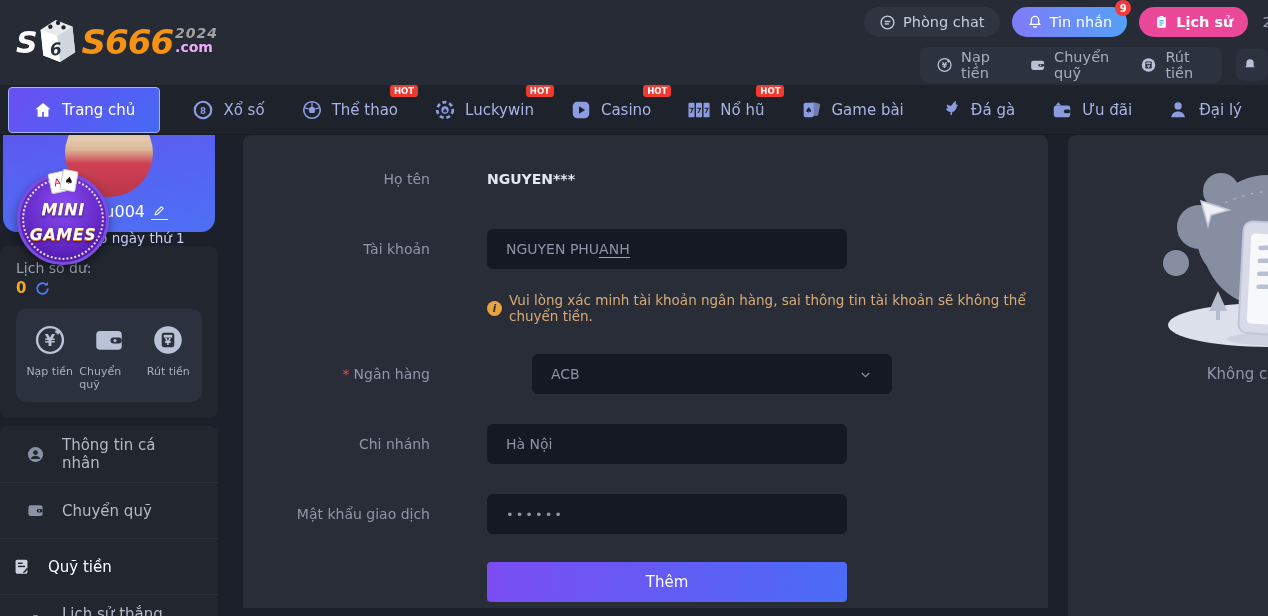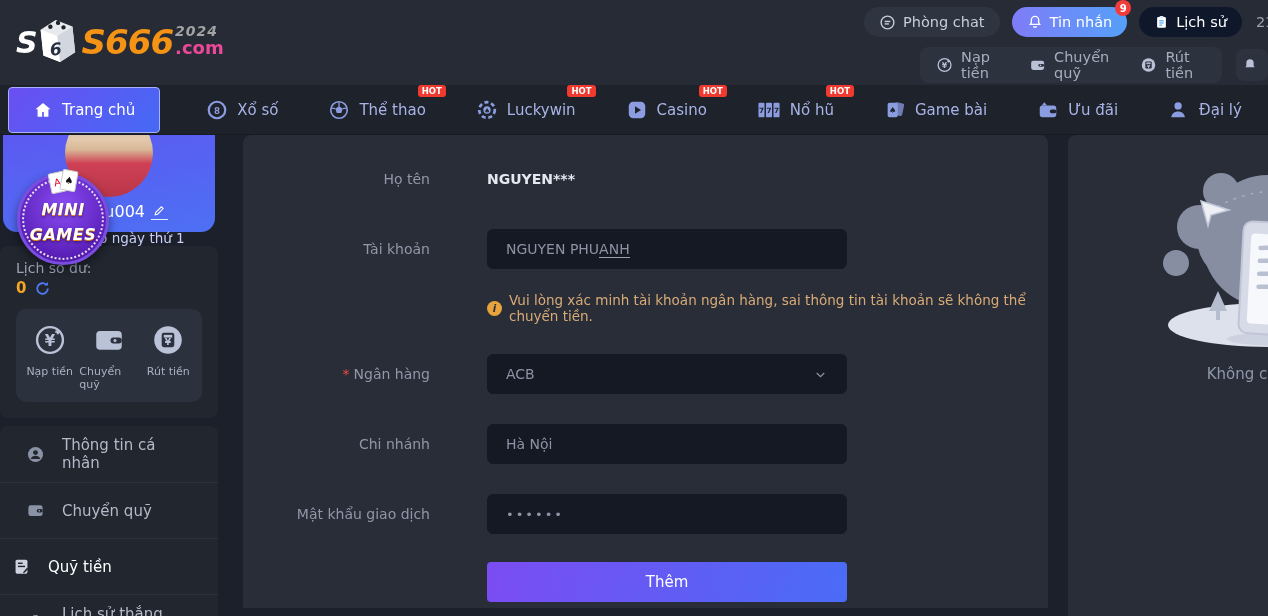--- a/index.html
+++ b/index.html
@@ -8,27 +8,27 @@
   .app { position:relative; width:1268px; height:616px; overflow:hidden; }
 
   
   .header { position:absolute; top:0; left:0; right:0; height:85px; background:#262b36; z-index:10; }
   .logo { position:absolute; left:16px; top:6px; height:72px; display:flex; align-items:center; }
   .logo-s { color:#fff; font-size:30px; font-weight:bold; font-style:italic; margin-right:-4px; }
   .logo-dice { width:52px; height:56px; margin:0 -2px; }
   .logo-brand { color:#f59315; font-size:34px; font-weight:900; font-style:italic; letter-spacing:-1px; }
   .logo-right { display:flex; flex-direction:column; align-items:flex-start; margin-left:2px; margin-top:-4px; }
   .logo-year { color:#a3a3a3; font-size:14px; font-weight:900; font-style:italic; letter-spacing:1px; }
-  .logo-tld { color:#ec4899; font-size:18px; font-weight:900; margin-top:-2px; }
+  .logo-tld { color:#f0abfc; font-size:14px; font-weight:900; margin-top:-2px; }
 
   .hdr-row1 { position:absolute; left:864px; top:7px; height:30px; display:flex; align-items:center; gap:12px; white-space:nowrap; }
   .pill { height:30px; border-radius:15px; display:flex; align-items:center; gap:7px; padding:0 15px; font-size:14.5px; cursor:pointer; }
   .pill-dark { background:#2e3440; color:#c7cdd9; }
   .pill-grad { background:linear-gradient(90deg,#7f7cf8,#55a0f8); color:#fff; position:relative; }
-  .pill-blue { background:#0f172a; color:#fff; }
+  .pill-blue { background:#ec4899; color:#fff;font-weight:bold; }
   .pill svg { flex-shrink:0; }
   .msg-badge { position:absolute; top:-7px; right:-4px; min-width:16px; height:16px; border-radius:8px; background:#f23c3c; color:#fff; font-size:10px; font-weight:bold; display:flex; align-items:center; justify-content:center; padding:0 4px; }
   .hdr-date { color:#99a1b0; font-size:14.5px; margin-left:2px; }
 
   .hdr-row2 { position:absolute; left:920px; top:47px; display:flex; align-items:center; }
   .quick-bar { background:#2c323e; border-radius:8px; height:36px; display:flex; align-items:center; padding:0 16px; gap:24px; }
   .quick-item { display:flex; align-items:center; gap:8px; color:#a6aebe; font-size:14.5px; cursor:pointer; }
   .quick-item svg { color:#b9c2d6; }
   .edge-sliver { margin-left:14px; width:40px; height:32px; border-radius:8px; background:#2c323e; display:flex; align-items:center; padding-left:6px; color:#b9c2d6; }
 
@@ -83,21 +83,21 @@
   .frow { display:flex; align-items:center; }
   .flabel { width:187px; flex-shrink:0; text-align:right; color:#9097a8; font-size:14px; }
   .freq { color:#f04a3e; margin-right:4px; }
   .fctrl { margin-left:57px; width:360px; }
   .fvalue { color:#e4e8f0; font-size:14px; font-weight:600; }
   .finput { background:#141923; border:1px solid #141923; border-radius:6px; height:40px; display:flex; align-items:center; padding:0 18px; color:#8b93a4; font-size:14px; cursor:text; }
   .fselect { justify-content:space-between; cursor:pointer; }
   .underlined { border-bottom:1px solid #9aa2b2; }
   .warn-row { margin-left:244px; margin-top:23px; display:flex; align-items:center; gap:7px; color:#d9ab76; font-size:13.5px; }
   .info-dot { width:15px; height:15px; border-radius:50%; background:#e8a33d; color:#2a2f3a; font-size:10px; font-weight:bold; font-style:italic; display:flex; align-items:center; justify-content:center; flex-shrink:0; }
-  .mb42 { margin-bottom:42px; } .mb30 { margin-bottom:30px; } .mt30 { margin-top:30px; }
+  .mb42 { margin-bottom:42px; } .mb30 { margin-bottom:30px; } .mt30 { margin-top:30px;gap:45px; }
   .submit-btn { margin-left:244px; margin-top:28px; width:360px; height:40px; border:none; border-radius:4px;
                 background:linear-gradient(100deg,#7b4cf2,#4a6cf6); color:#fff; font-size:15px; font-family:inherit; cursor:pointer; }
   .pwd-dots { letter-spacing:2px; font-size:13px; }
 
   
   .empty-illu { margin-top:14px; }
   .empty-text { margin-top:4px; color:#8f98ab; font-size:15px; }
 </style>
 </head>
 <body>
@@ -246,20 +246,26 @@
       <span>Nổ hũ</span>
       <span class="hot">HOT</span>
     </div>
     <div class="nav-item">
       <svg width="22" height="22" viewBox="0 0 24 24">
           <rect x="11" y="4" width="10" height="14" rx="2" fill="currentColor" opacity=".75" transform="rotate(12 16 11)"></rect>
           <rect x="4" y="4" width="11" height="16" rx="2" fill="currentColor"></rect>
           <text x="9.5" y="15.5" font-size="9" text-anchor="middle" fill="#1d222b">♠</text>
         </svg>
       <span>Game bài</span>
+    </div>
+    <div class="nav-item">
+      <svg width="22" height="22" viewBox="0 0 24 24">
+          <path d="M15 4c.8-1.6 2.6-1.9 2.6-1.9s-.1 1.4-.8 2.3c.6.4 1.1 1 1.3 1.8l1.9.6-1.7 1c0 2.8-1.9 5.6-4.8 6.3l-.7 3.4h-1.4l.3-3.2c-2.6-.2-4.7-1.7-5.2-4l2.8-.3c-1.7-.9-2.4-2.8-1.6-4.3 1.3 1.4 3.3 1.9 4.9 1.4.4-1.2 1.3-2.4 2.4-3.1z" fill="currentColor"></path>
+        </svg>
+      <span>Đá gà</span>
     </div>
     <div class="nav-item">
       <svg width="22" height="22" viewBox="0 0 24 24">
           <rect x="3" y="7" width="18" height="13" rx="3" fill="currentColor"></rect>
           <path d="M5 7l3-3.5L11 7z" fill="currentColor"></path>
           <rect x="14" y="11.5" width="7" height="4" rx="2" fill="#1d222b"></rect>
         </svg>
       <span>Ưu đãi</span>
     </div>
     <div class="nav-item">

